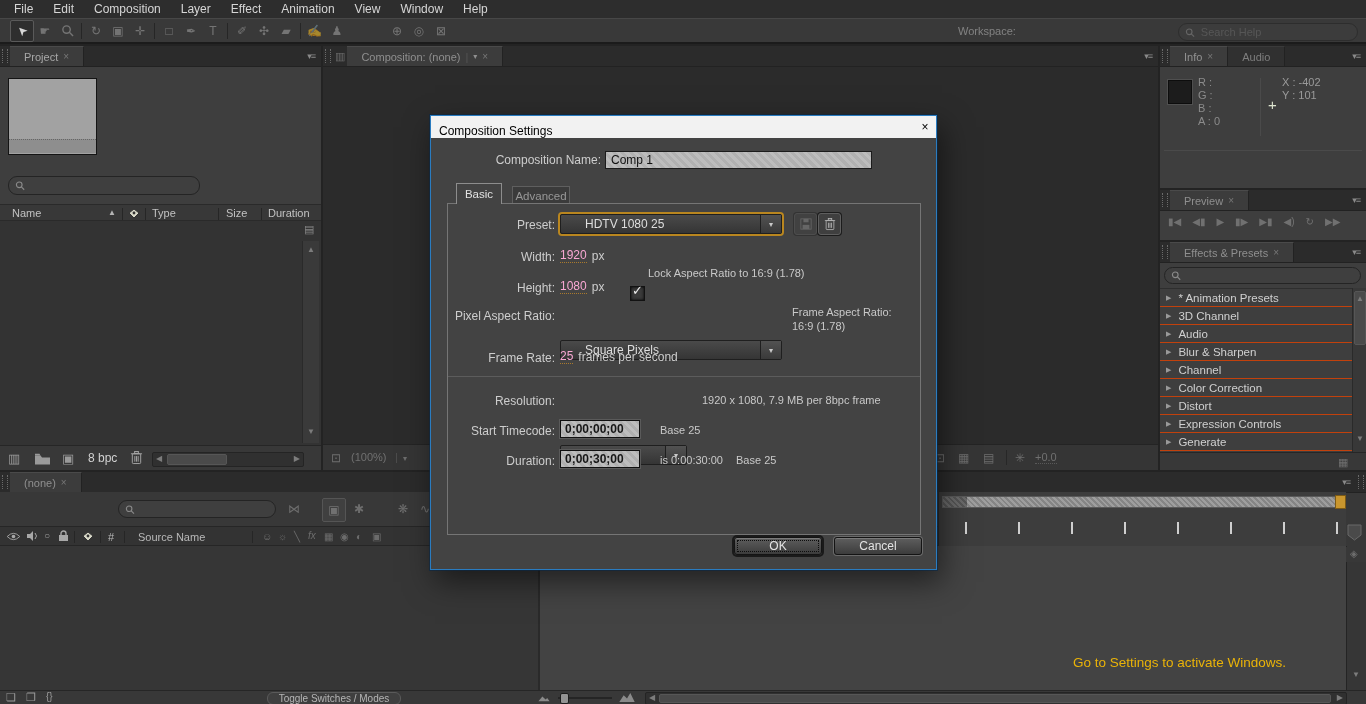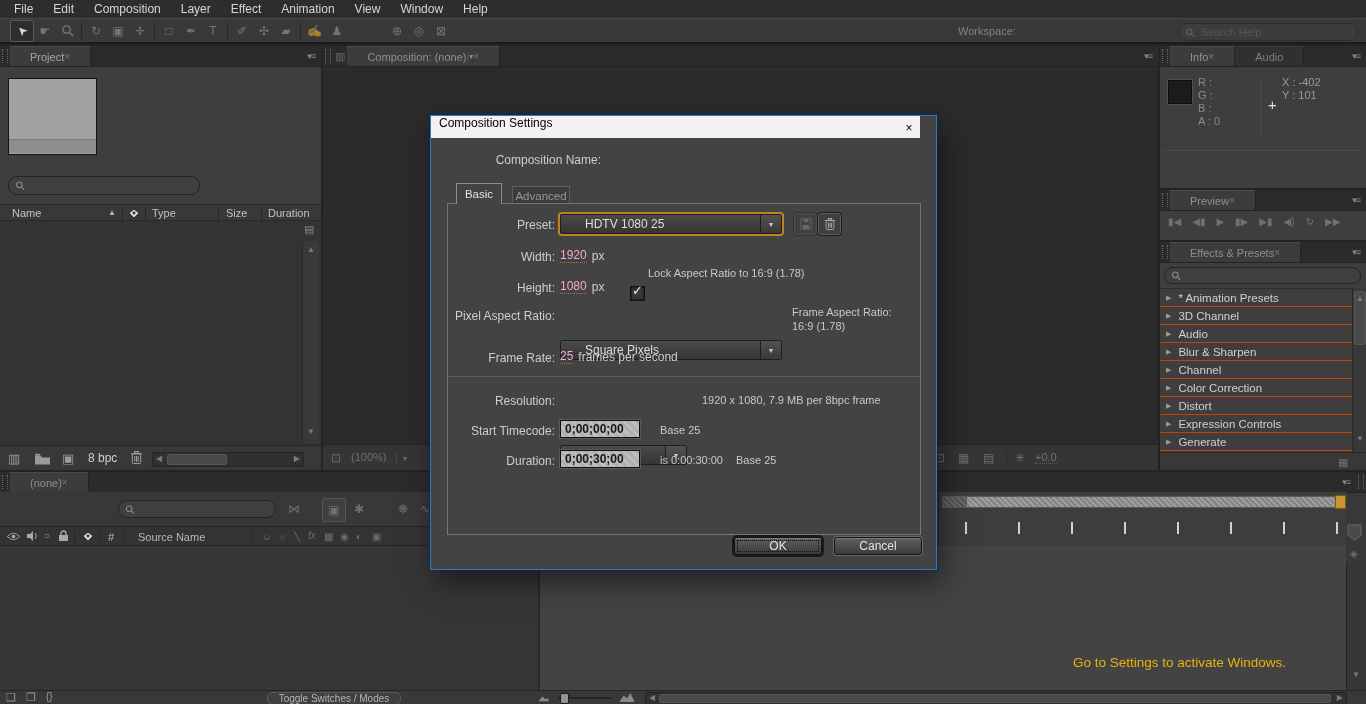--- a/index.html
+++ b/index.html
@@ -13,34 +13,34 @@
   
   #menubar{left:0;top:0;width:1366px;height:18px;background:#2d2d2d;display:flex;align-items:center;padding-left:4px;box-sizing:border-box}
   .mitem{padding:0 10px;font-size:12px;color:#d6d6d6}
   #toolbar{left:0;top:18px;width:1366px;height:26px;background:#393939;border-top:1px solid #474747;border-bottom:2px solid #1b1b1b;box-sizing:border-box;display:flex;align-items:center}
   .tool{width:22px;height:20px;display:flex;align-items:center;justify-content:center;color:#a5a5a5;font-size:12px;opacity:.55}
   .tool.active{background:#2e2e2e;border:1px solid #5a5a5a;border-radius:2px;opacity:1;color:#d8d8d8}
   .tsep{width:1px;height:16px;background:#262626;margin:0 3px}
   
   .ph{background:#2b2b2b;height:20px;display:flex;align-items:stretch;border-bottom:1px solid #222}
   .grip{width:4px;margin:3px 2px;border-left:1px dotted #6a6a6a;border-right:1px dotted #6a6a6a}
-  .tab{display:flex;align-items:center;padding:0 20px;font-size:11px;background:#3c3c3c;color:#a8a8a8;border-right:1px solid #222;border-top:1px solid #4a4a4a}
+  .tab{display:flex;align-items:center;gap:5px;padding:0 14px;font-size:11px;background:#3c3c3c;color:#a8a8a8;border-right:1px solid #222;border-top:1px solid #4a4a4a}
   .tab.inact{background:#303030;color:#7e7e7e;border-top:1px solid #3a3a3a}
   .tab .x{color:#777;font-size:10px}
   .pm{margin-left:auto;display:flex;align-items:center;padding:0 6px;color:#8a8a8a;font-size:9px;letter-spacing:-1px}
   .sb{background:#3f3f3f;border:1px solid #242424;border-radius:9px;display:flex;align-items:center;padding:0 6px;gap:4px;box-sizing:border-box}
   .sb input{background:transparent;border:0;outline:0;color:#cfcfcf;font-size:11px;width:100%;font-family:"Liberation Sans",sans-serif}
   .sb input::placeholder{color:#6f6f6f}
   .csep{width:1px;background:#272727;height:100%}
   .hscroll{background:#303030;border:1px solid #242424;border-radius:2px;position:relative}
   .thumb{background:#4a4a4a;border:1px solid #565656;border-radius:2px;position:absolute}
   .sar{color:#7c7c7c;font-size:8px;position:absolute;top:1px}
   
   #dlg{left:430px;top:115px;width:507px;height:455px;background:#434343;border:1px solid #2a7cc0;box-shadow:0 0 0 1px rgba(10,40,70,.6),5px 12px 28px rgba(0,0,0,.5);z-index:100;box-sizing:border-box}
-  #dlgtitle{left:0;top:0;right:16px;height:22px;background:#f2f2f2;display:flex;align-items:flex-start}
+  #dlgtitle{left:0;top:0;right:0;height:22px;background:#f2f2f2;display:flex;align-items:flex-end}
   #dlgtitle span{padding-left:8px;font-size:12px;color:#000}
   #dlgclose{margin-left:auto;width:30px;text-align:center;font-size:15px;color:#222;line-height:22px}
   .lblrow{font-size:12px;color:#cdcdcd}
   .lbl{position:absolute;width:107px;text-align:right;font-size:12px;color:#cdcdcd}
   .orange{color:#f9a8d4;border-bottom:1px dotted #a97a2d;font-size:12px}
   .unit{font-size:12px;color:#cdcdcd;margin-left:5px}
   .tc{background:repeating-linear-gradient(45deg,#bdbdbd 0 3px,#afafaf 3px 6px);border:1px solid #101010;box-shadow:0 0 0 1px #5a5a5a;color:#161616;font-size:12px;font-weight:700;display:flex;align-items:center;padding-left:4px;box-sizing:border-box}
   .nameinput{background:repeating-linear-gradient(45deg,#bdbdbd 0 3px,#b1b1b1 3px 6px);border:1px solid #1c1c1c;color:#111;font-size:12px;display:flex;align-items:center;padding-left:5px;box-sizing:border-box;font-weight:400}
   .dd{background:linear-gradient(#4a4a4a,#353535);border:1px solid #1f1f1f;border-radius:2px;color:#dedede;font-size:12px;display:flex;align-items:center;padding-left:24px;box-sizing:border-box;position:relative}
   .dd .ar{position:absolute;right:0;top:0;bottom:0;width:20px;border-left:1px solid #1f1f1f;display:flex;align-items:center;justify-content:center;color:#c9c9c9;font-size:8px;background:linear-gradient(#525252,#3a3a3a)}
@@ -463,20 +463,23 @@
 
   <div class="a watermark2" style="left:1073px;top:655px">Go to Settings to activate Windows.</div>
 
   <div id="dlg" class="a">
     <div id="dlgtitle" class="a">
       <span>Composition Settings</span>
       <div id="dlgclose"><span>×</span></div>
     </div>
 
     <div class="a lblrow" style="left:20px;top:37px;width:150px;text-align:right">Composition Name:</div>
+    <div class="a nameinput" style="left:174px;top:35px;width:267px;height:18px">
+      <span>Comp 1</span>
+    </div>
 
     <div class="a dtab" style="left:25px;top:67px;width:46px;height:21px;background:#434343;border:1px solid #8d8d8d;border-bottom:none;color:#e2e2e2;z-index:2">
       <span>Basic</span>
     </div>
     <div class="a dtab" style="left:81px;top:70px;width:58px;height:18px;background:#3b3b3b;border:1px solid #5f5f5f;border-bottom:none;color:#989898">
       <span>Advanced</span>
     </div>
 
     <div class="a gb" style="left:16px;top:87px;width:472px;height:330px">
 

